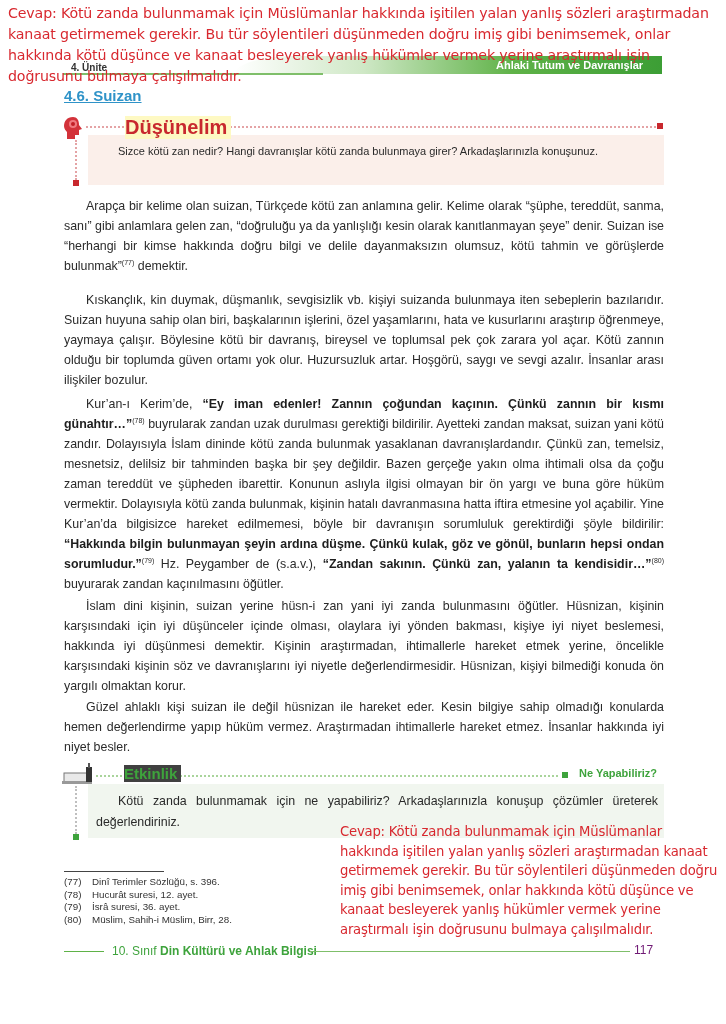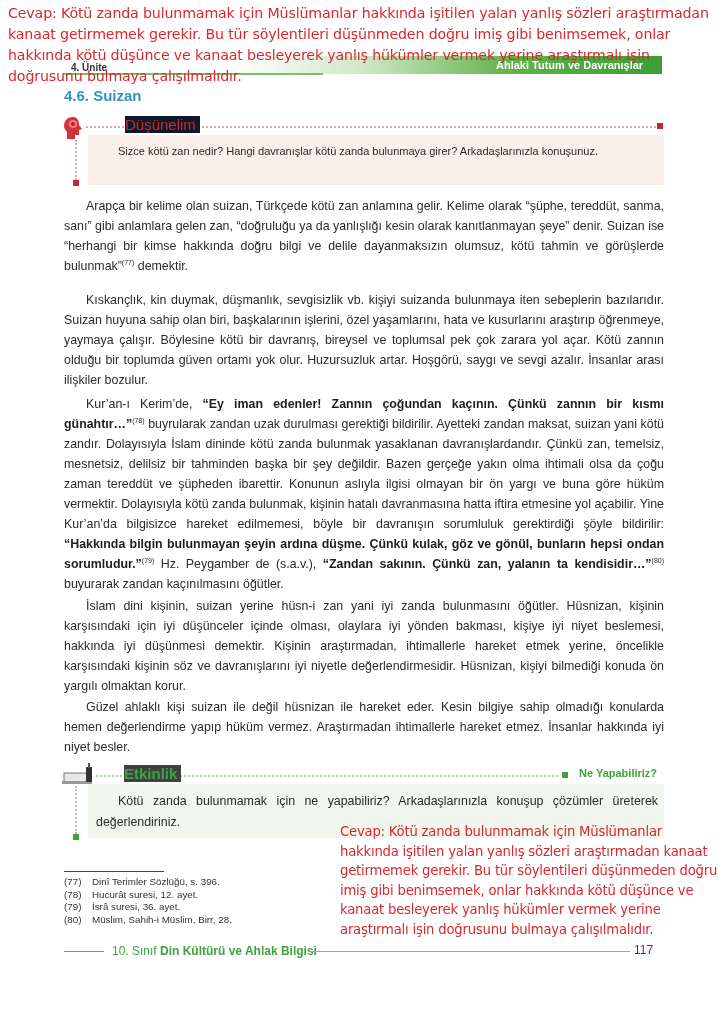--- a/index.html
+++ b/index.html
@@ -23,25 +23,25 @@
   .unit-label { left: 63px; top: 62px; font-size: 10px; font-weight: bold; color: #333; z-index: 3; margin-left: 8px; }
   .unit-rule { left: 63px; top: 73px; width: 260px; height: 2px; background: #7fbf6a; z-index: 2; }
   .header-band {
     left: 235px; top: 56px; width: 427px; height: 18px;
     background: linear-gradient(to right, rgba(255,255,255,0) 0%, #cfe8c6 30%, #5fb248 65%, #3c9e35 100%);
     border-top-left-radius: 60px 18px;
     z-index: 2;
   }
   .header-title { left: 460px; top: 59px; font-size: 11px; color: #ffffff; font-weight: bold; z-index: 3; margin-left: 36px; }
 
-  .section-title { left: 64px; top: 87px; font-size: 15px; font-weight: bold; color: #2f93c8; }
+  .section-title { left: 64px; top: 87px; font-size: 15px; font-weight: bold; color: #2f93c8; text-decoration: underline; }
 
   
   .think-icon { left: 62px; top: 116px; width: 22px; height: 24px; }
-  .think-label { left: 125px; top: 116px; font-size: 15px; font-weight: normal; color: #c8282e; background:#0f172a; padding-right:4px; z-index:2;}
+  .think-label { left: 125px; top: 116px; font-size: 20px; font-weight: bold; color: #c8282e; background:#fef9c3; padding-right:4px; z-index:2;}
   .think-dots { left: 86px; top: 126px; width: 570px; border-top: 2px dotted #e4a3a5; }
   .think-end { left: 657px; top: 123px; width: 6px; height: 6px; background: #c8282e; }
   .think-vdots { left: 75px; top: 140px; height: 40px; border-left: 2px dotted #e4a3a5; }
   .think-vend { left: 73px; top: 180px; width: 6px; height: 6px; background: #c8282e; }
   .think-box {
     left: 88px; top: 135px; width: 576px; height: 50px;
     background: #fbefea;
   }
   .think-text {
     left: 96px; top: 141px; width: 562px;

